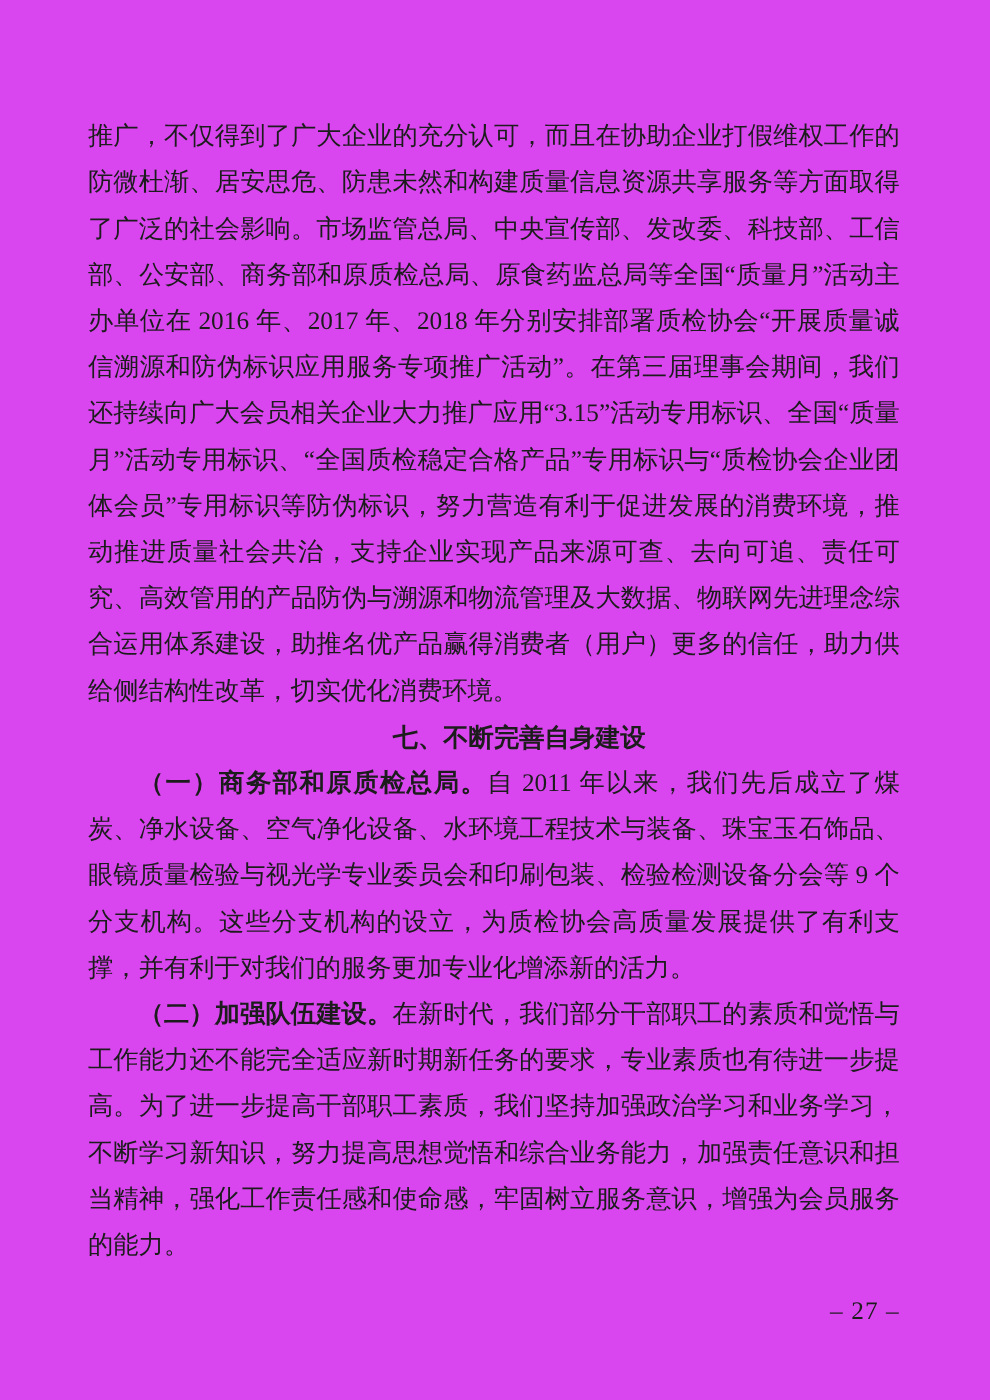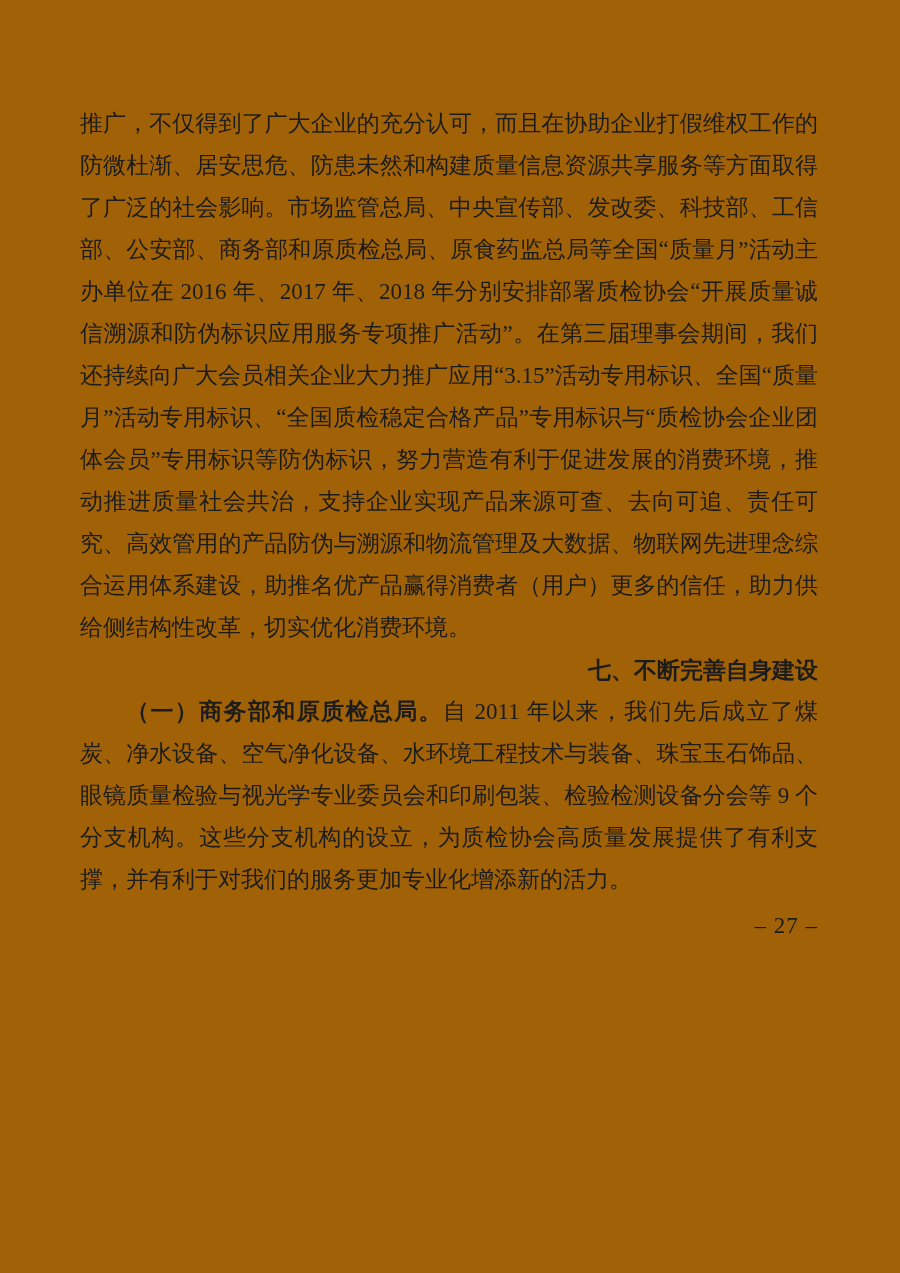--- a/index.html
+++ b/index.html
@@ -4,21 +4,21 @@
 <style>
   html, body {
     margin: 0;
     padding: 0;
     background: #ffffff;
   }
   .page {
     position: relative;
     width: 900px;
     height: 1273px;
-    background: #a16207;
+    background: #d946ef;
     box-sizing: border-box;
     padding: 103px 82px 0 80px;
     overflow: hidden;
   }
   .doc-body {
     font-family: "Liberation Serif", "DejaVu Serif", serif;
     font-size: 23px;
     line-height: 42px;
     color: #1c1c1c;
     text-align: justify;
@@ -26,38 +26,39 @@
   .doc-body p.para {
     margin: 0;
     padding: 0;
   }
   .doc-body p.indent {
     text-indent: 46px;
   }
   .doc-body p.heading {
     font-family: "Liberation Sans", "DejaVu Sans", sans-serif;
     font-weight: bold;
-    text-align: right;
+    text-align: center;
   }
   .doc-body .bold {
     font-weight: bold;
   }
   .page-number {
     font-family: "Liberation Serif", "DejaVu Serif", serif;
     font-size: 23px;
     line-height: 30px;
     color: #1c1c1c;
     text-align: right;
-    margin-top: 10px;
+    margin-top: 24px;
     letter-spacing: 1px;
   }
 </style>
 </head>
 <body>
 
 <div class="page">
   <div class="doc-body">
       <p class="para"><span class="regular">推广，不仅得到了广大企业的充分认可，而且在协助企业打假维权工作的防微杜渐、居安思危、防患未然和构建质量信息资源共享服务等方面取得了广泛的社会影响。市场监管总局、中央宣传部、发改委、科技部、工信部、公安部、商务部和原质检总局、原食药监总局等全国“质量月”活动主办单位在 2016 年、2017 年、2018 年分别安排部署质检协会“开展质量诚信溯源和防伪标识应用服务专项推广活动”。在第三届理事会期间，我们还持续向广大会员相关企业大力推广应用“3.15”活动专用标识、全国“质量月”活动专用标识、“全国质检稳定合格产品”专用标识与“质检协会企业团体会员”专用标识等防伪标识，努力营造有利于促进发展的消费环境，推动推进质量社会共治，支持企业实现产品来源可查、去向可追、责任可究、高效管用的产品防伪与溯源和物流管理及大数据、物联网先进理念综合运用体系建设，助推名优产品赢得消费者（用户）更多的信任，助力供给侧结构性改革，切实优化消费环境。</span></p>
       <p class="para indent heading"><span class="bold">七、不断完善自身建设</span></p>
       <p class="para indent"><span class="bold">（一）商务部和原质检总局。</span><span class="regular">自 2011 年以来，我们先后成立了煤炭、净水设备、空气净化设备、水环境工程技术与装备、珠宝玉石饰品、眼镜质量检验与视光学专业委员会和印刷包装、检验检测设备分会等 9 个分支机构。这些分支机构的设立，为质检协会高质量发展提供了有利支撑，并有利于对我们的服务更加专业化增添新的活力。</span></p>
+      <p class="para indent"><span class="bold">（二）加强队伍建设。</span><span class="regular">在新时代，我们部分干部职工的素质和觉悟与工作能力还不能完全适应新时期新任务的要求，专业素质也有待进一步提高。为了进一步提高干部职工素质，我们坚持加强政治学习和业务学习，不断学习新知识，努力提高思想觉悟和综合业务能力，加强责任意识和担当精神，强化工作责任感和使命感，牢固树立服务意识，增强为会员服务的能力。</span></p>
     </div>
   <div class="page-number">– 27 –</div>
 </div>
 
 </body></html>

